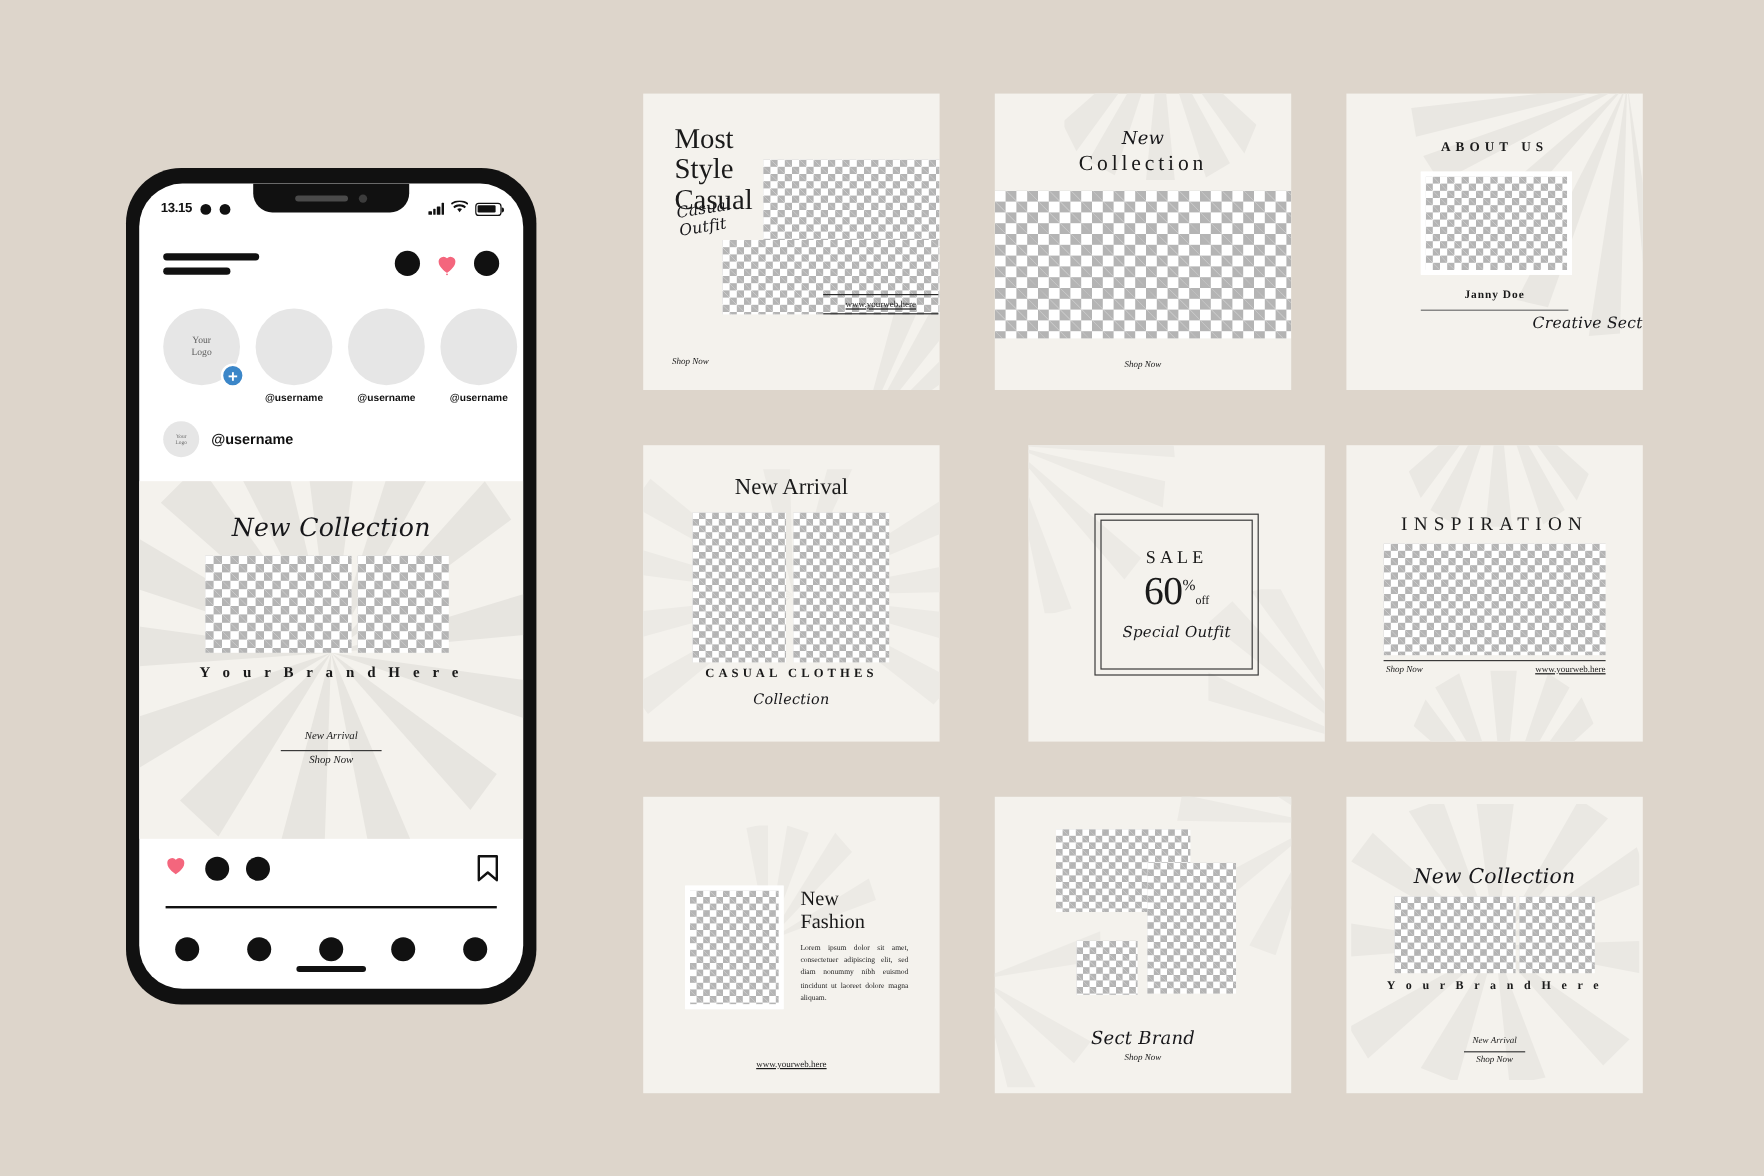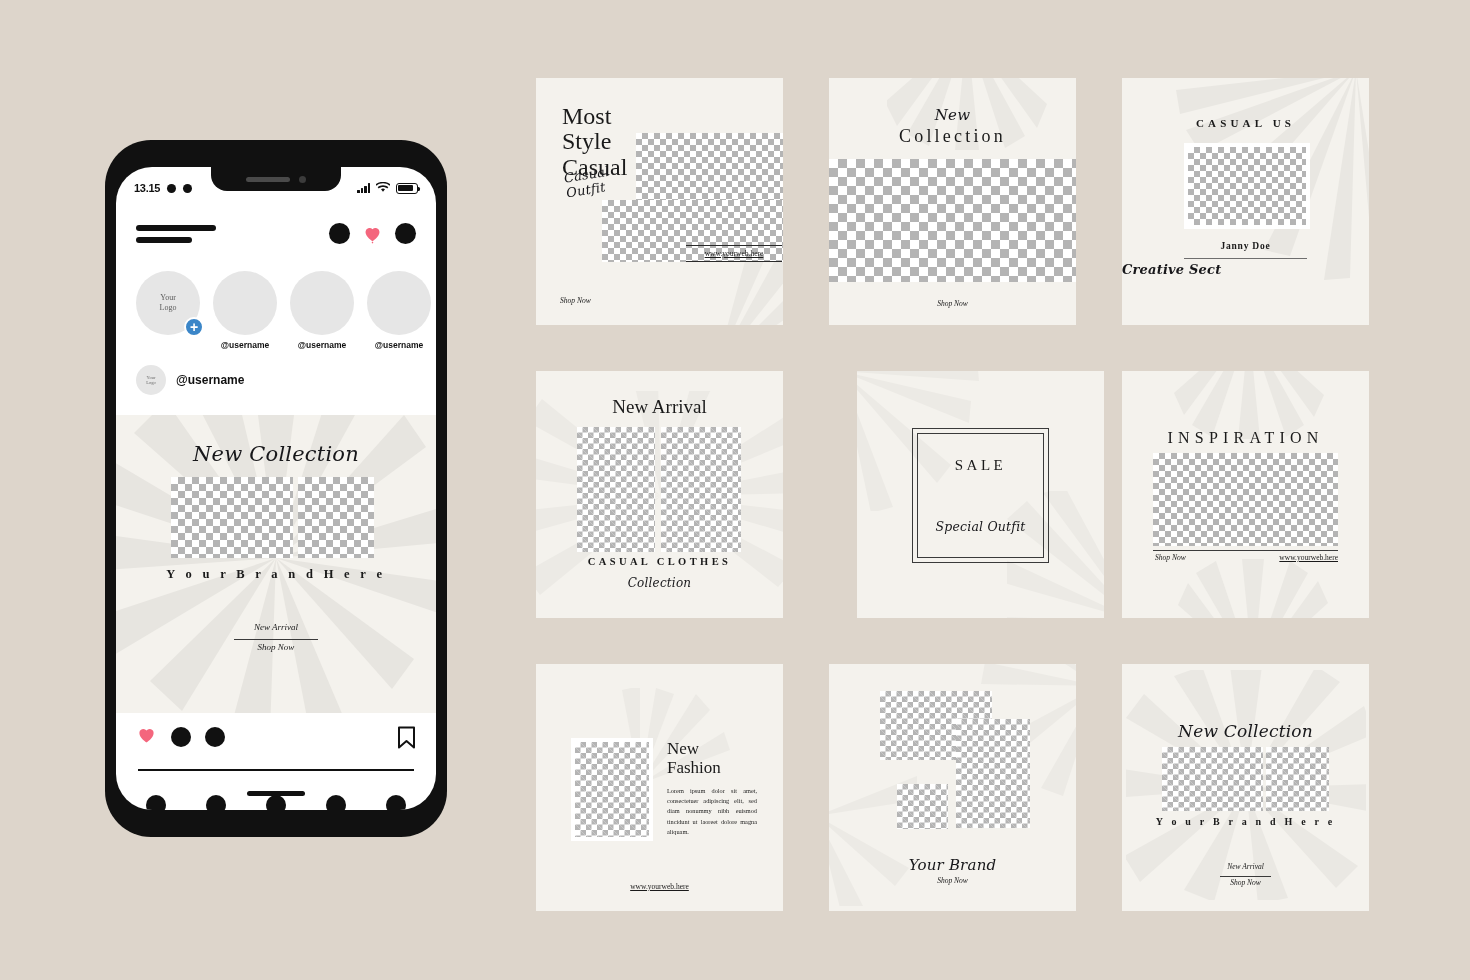--- a/index.html
+++ b/index.html
@@ -24,21 +24,21 @@
   .checker.s12 { background-size:12px 12px; background-position:0 0,6px 6px; }
   .checker.s11 { background-size:11px 11px; background-position:0 0,5.5px 5.5px; }
   .checker.s18 { background-size:18px 18px; background-position:0 0,9px 9px; }
 
   
   #phone {
     position: absolute; left: 105px; top: 140px;
     width: 342px; height: 697px;
     background: #111111;
     border-radius: 46px;
-    padding: 27px 11px;
+    padding: 13px 11px;
   }
   #phone-screen {
     position: relative; width: 100%; height: 100%;
     background: #ffffff; border-radius: 36px; overflow: hidden;
   }
   #notch {
     position: absolute; left: 50%; transform: translateX(-50%); top: 0;
     width: 130px; height: 24px; background: #111111;
     border-bottom-left-radius: 16px; border-bottom-right-radius: 16px;
     display: flex; align-items: center; justify-content: center; gap: 9px;
@@ -155,21 +155,21 @@
   .c2 .new { position:absolute; left:0; right:0; top: 28px; text-align:center; font-size: 15px; }
   .c2 .coll { position:absolute; left:0; right:0; top: 48px; text-align:center; font-size: 18px; letter-spacing: 3.2px; }
   .c2 .img { position:absolute; left: 0px; top: 81px; width: 247px; height: 123px; }
   .c2 .shop { position:absolute; left:0; right:0; bottom: 17px; text-align:center; }
 
   
   .c3 .about { position:absolute; left:0; right:0; top: 39px; text-align:center; font-size: 11px; letter-spacing: 4.2px; font-weight: bold; }
   .c3 .img { position:absolute; left: 62px; top: 65px; width: 126px; height: 86px; border: 4px solid #fff; }
   .c3 .nm { position:absolute; left:0; right:0; top: 163px; text-align:center; font-size: 9.5px; font-weight: bold; letter-spacing: .8px; }
   .c3 .rule { position:absolute; left: 62px; right: 62px; top: 180px; height: 1px; background: #6e6e6e; }
-  .c3 .seat { position:absolute; left:0; right:0; top: 184px; text-align:left; font-size: 13px; font-weight: bold; }
+  .c3 .seat { position:absolute; left:0; right:0; top: 184px; text-align:right; font-size: 13px; }
 
   
   .c4 .title { position:absolute; left:0; right:0; top: 25px; text-align:center; font-size: 19px; }
   .c4 .img-l { position:absolute; left: 41px; top: 56px; width: 78px; height: 125px; }
   .c4 .img-r { position:absolute; left: 125px; top: 56px; width: 80px; height: 125px; }
   .c4 .cc { position:absolute; left:0; right:0; top: 185px; text-align:center; font-size: 10.5px; letter-spacing: 3.4px; font-weight: bold; }
   .c4 .collscript { position:absolute; left:0; right:0; top: 205px; text-align:center; font-size: 12px; }
 
   
   .c5 .frame-o { position:absolute; left: 55px; top: 57px; width: 137px; height: 135px; border: 1.4px solid #3a3a3a; }
@@ -410,21 +410,21 @@
         <g fill="#e9e7e2">
           <path d="M210 10 L40 70 L54 92 Z"></path>
             <path d="M210 10 L70 130 L92 146 Z"></path>
           <path d="M210 10 L118 190 L144 196 Z"></path>
             <path d="M210 10 L178 220 L204 218 Z"></path>
           <path d="M210 10 L30 30 L34 54 Z"></path>
             <path d="M210 10 L228 214 L240 200 Z"></path>
         </g>
       </svg>
     </div>
-    <div class="about serif">CASUAL US</div>
+    <div class="about serif">ABOUT US</div>
     <div class="img checker s12"></div>
     <div class="nm serif">Janny Doe</div>
     <div class="rule"></div>
     <div class="seat script">Creative Sect</div>
   </div>
 
   <div class="card c4">
     <div class="burst" style="left:-20px;top:20px">
       <svg width="290" height="210" viewBox="0 0 290 210">
         <g fill="#eceae5">
@@ -468,20 +468,21 @@
             <path d="M130 130 L-16 62 L-24 86 Z"></path>
           <path d="M130 130 L-10 150 L-8 126 Z"></path>
             <path d="M130 130 L58 -4 L36 2 Z"></path>
           <path d="M130 130 L116 -10 L140 -12 Z"></path>
         </g>
       </svg>
     </div>
     <div class="frame-o"></div>
     <div class="frame-i"></div>
     <div class="sale serif">SALE</div>
+    <div class="pct serif"><span class="big">60</span><span class="sup">%</span><span class="off">off</span></div>
     <div class="special script">Special Outfit</div>
   </div>
 
   <div class="card c6">
     <div class="burst" style="left:52px;top:-44px">
       <svg width="150" height="120" viewBox="0 0 150 120">
         <g fill="#eae8e3">
           <path d="M75 0 L64 112 L86 112 Z"></path>
             <path d="M75 0 L18 98 L38 110 Z"></path>
           <path d="M75 0 L130 98 L112 110 Z"></path>
@@ -545,21 +546,21 @@
           <path d="M50 60 L96 150 L74 156 Z"></path>
             <path d="M50 60 L24 154 L4 142 Z"></path>
           <path d="M50 60 L-40 100 L-44 78 Z"></path>
             <path d="M50 60 L-30 10 L-18 -8 Z"></path>
         </g>
       </svg>
     </div>
     <div class="i1 checker s11"></div>
     <div class="i2 checker s11"></div>
     <div class="i3 checker s11"></div>
-    <div class="brand script">Your Brand</div>
+    <div class="brand script">Sect Brand</div>
     <div class="shop shopnow">Shop Now</div>
   </div>
 
   <div class="card c9">
     <div class="burst" style="left:4px;top:6px">
       <svg width="240" height="230" viewBox="0 0 240 230">
         <g fill="#eae8e3">
           <path d="M120 118 L104 -4 L136 -4 Z"></path>
             <path d="M120 118 L48 6 L76 -4 Z"></path>
           <path d="M120 118 L0 48 L18 24 Z"></path>

